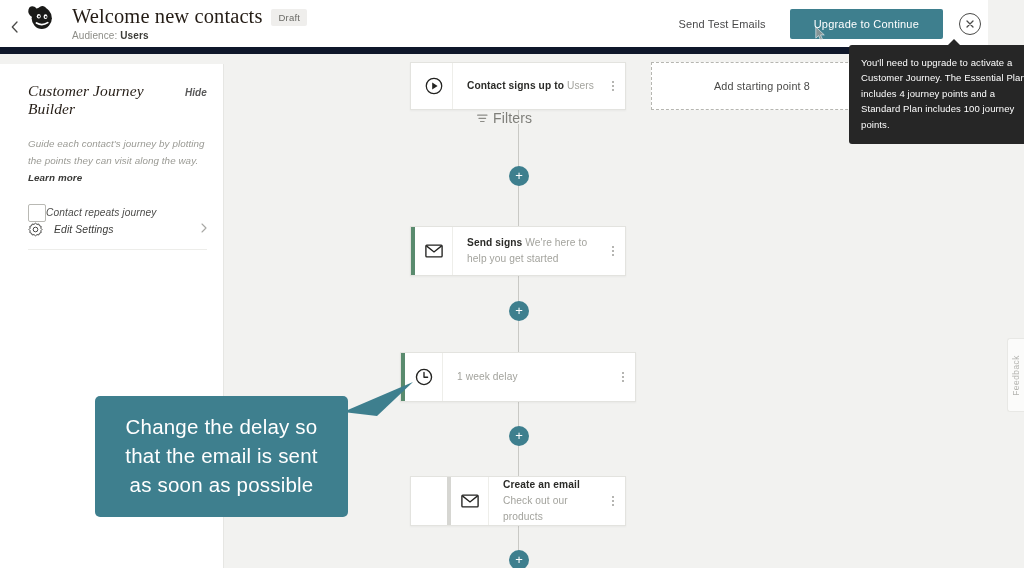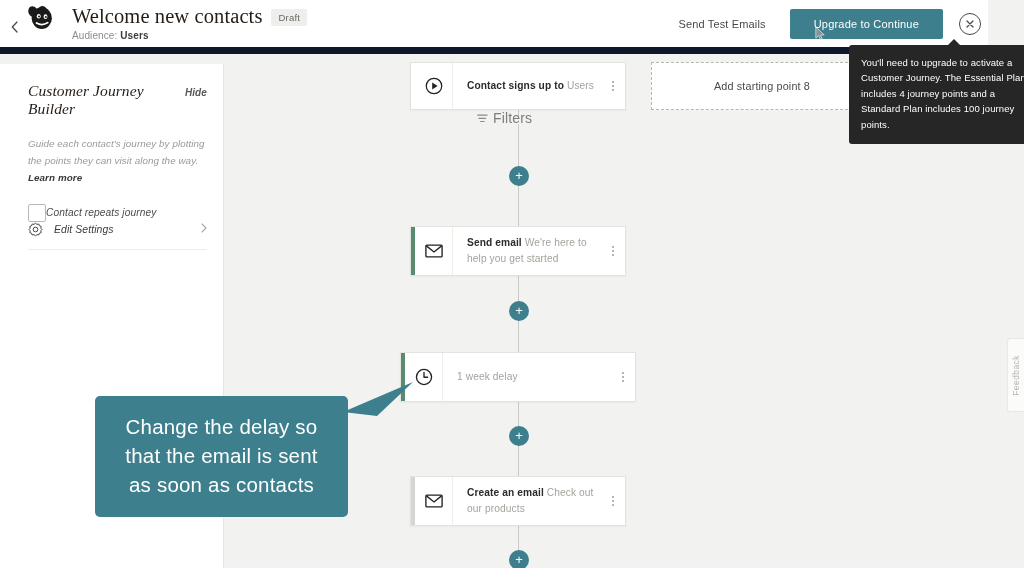--- a/index.html
+++ b/index.html
@@ -313,21 +313,21 @@
       <div class="node" style="left:186px;top:172px;width:216px;height:50px;">
         <div class="accent"></div>
         <div class="icon-cell">
           <svg width="18" height="14" viewBox="0 0 20 15">
             <rect x="1" y="1" width="18" height="13" rx="1" fill="none" stroke="#222220" stroke-width="1.5"></rect>
             <path d="M1.6 1.8 L10 8.6 L18.4 1.8" fill="none" stroke="#222220" stroke-width="1.5"></path>
           </svg>
         </div>
         <div class="body">
           <span>
-            <span class="strong">Send email</span>
+            <span class="strong">Send signs</span>
             <span class="muted">We're here to help you get started</span>
           </span>
         </div>
         <div class="kebab">
             <div>
               <i></i>
               <i></i>
               <i></i>
             </div>
           </div>
@@ -356,21 +356,21 @@
               <i></i>
               <i></i>
             </div>
           </div>
       </div>
 
       <div class="plus-btn" style="left:285px;top:372px;">
         <span>+</span>
       </div>
 
-      <div class="node" style="left:186px;top:422px;width:216px;height:50px;">
+      <div class="node" style="left:186px;top:422px;width:216px;height:50px;padding-left:36px;">
         <div class="accent" style="background:#d6d6d2;"></div>
         <div class="icon-cell">
           <svg width="18" height="14" viewBox="0 0 20 15">
             <rect x="1" y="1" width="18" height="13" rx="1" fill="none" stroke="#222220" stroke-width="1.5"></rect>
             <path d="M1.6 1.8 L10 8.6 L18.4 1.8" fill="none" stroke="#222220" stroke-width="1.5"></path>
           </svg>
         </div>
         <div class="body">
           <span>
             <span class="strong">Create an email</span>
@@ -390,20 +390,20 @@
         <span>+</span>
       </div>
 
     </div>
   </div>
 
   <svg class="callout-tail" width="72" height="36" viewBox="0 0 72 36">
     <path d="M0 30 L70 0 L34 34 Z" fill="#3e7f8e"></path>
   </svg>
   <div class="callout">
-    <div class="callout-text">Change the delay so that the email is sent as soon as contacts</div>
+    <div class="callout-text">Change the delay so that the email is sent as soon as possible</div>
   </div>
 
   <div class="feedback-tab">
     <span>Feedback</span>
   </div>
 
 </div>
 
 </body></html>

